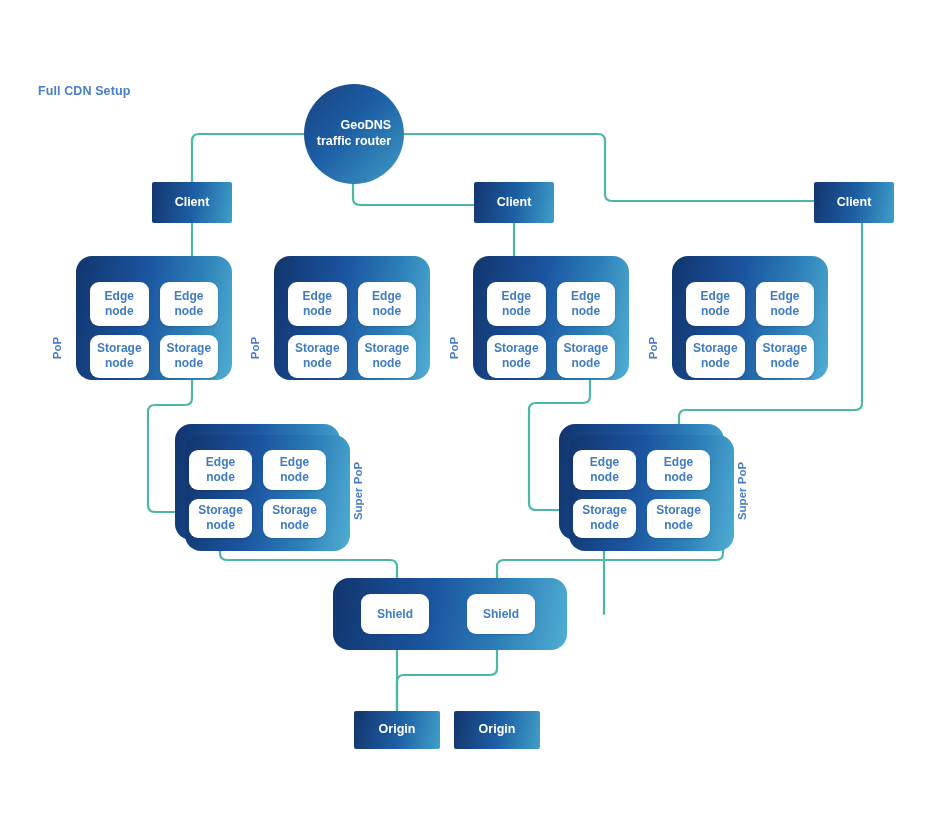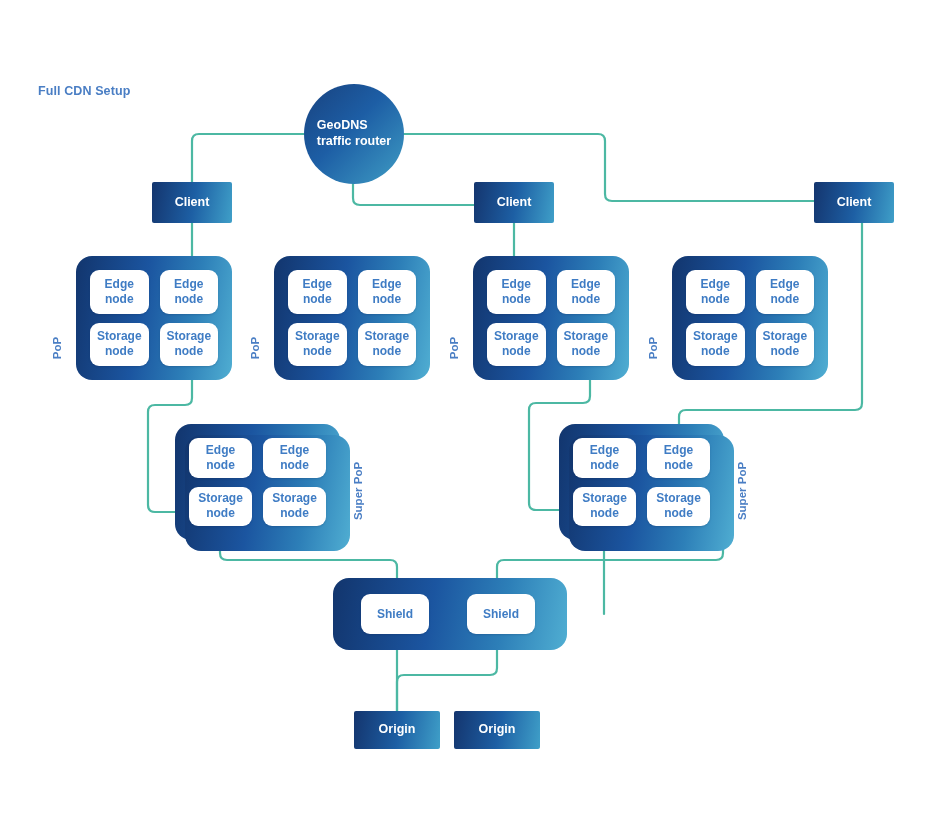--- a/index.html
+++ b/index.html
@@ -44,21 +44,21 @@
 
   
   .node {
     position: absolute;
     box-sizing: border-box;
     display: flex;
     align-items: center;
     justify-content: center;
     color: #ffffff;
     font-weight: 700;
-    text-align: left;
+    text-align: right;
     line-height: 1.25;
   }
 
   
   .geodns {
     width: 100px;
     height: 100px;
     border-radius: 50%;
     background: linear-gradient(135deg, #18427f 0%, #1d5ea5 45%, #3f9dc4 100%);
     font-size: 12.5px;
@@ -99,21 +99,21 @@
     top: 11px;
     width: 100%;
     height: 100%;
     border-radius: 16px;
     background: linear-gradient(100deg, #12356d 0%, #1b55a0 42%, #2d7fb8 72%, #50aed2 100%);
     z-index: -2;
   }
 
   .group-inner {
     position: absolute;
-    left: 0; top: 0;
+    left: 0; top: 12px;
     width: 100%; height: 100%;
     display: grid;
     grid-template-columns: 1fr 1fr;
     grid-template-rows: 1fr 1fr;
     gap: 9px 11px;
     padding: 14px;
     box-sizing: border-box;
   }
 
   .cell {

